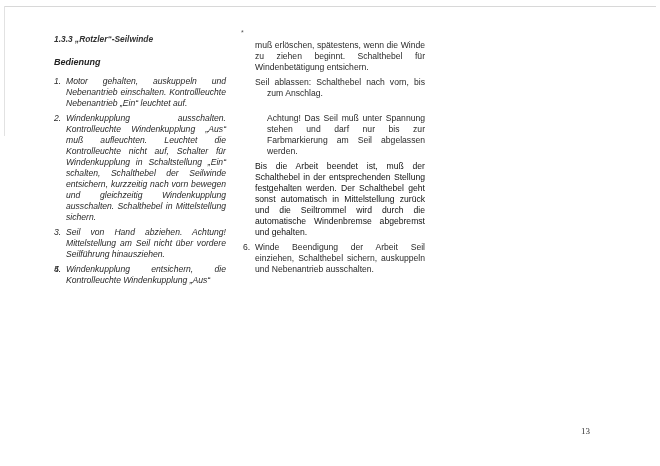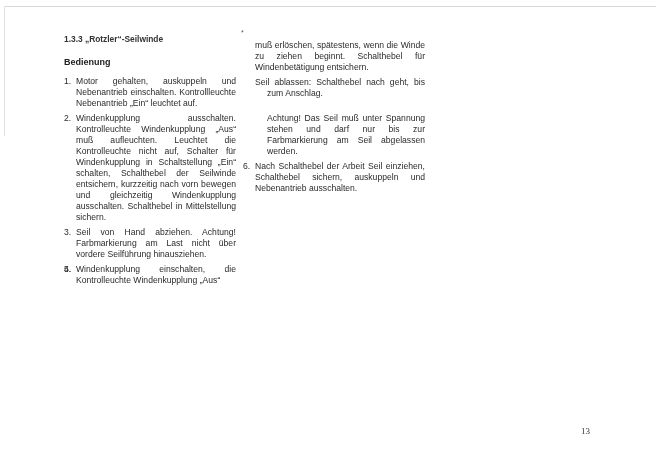--- a/index.html
+++ b/index.html
@@ -1,21 +1,21 @@
 <!DOCTYPE html>
 <html><head>
 <meta charset="utf-8">
 <style>
   html, body { margin:0; padding:0; }
   body { width:660px; height:466px; background:#fff; position:relative; overflow:hidden;
          font-family:"Liberation Sans", sans-serif; color:#2a2a2a; font-size:8.6px; line-height:11px; }
   .top-rule { position:absolute; left:4px; top:6px; width:652px; height:1px; background:#d8d8d8; }
   .left-rule { position:absolute; left:4px; top:6px; width:1px; height:130px; background:#e2e2e2; }
   .col { position:absolute; top:34px; }
-  .col-left { left:64px; width:172px; }
+  .col-left { left:54px; width:172px;font-style:italic; }
   .col-right { left:255px; width:170px; top:40px; }
   .heading { font-weight:bold; font-size:8.4px; margin:0 0 12px 0; color:#333; }
   .subheading { font-weight:bold; font-size:9px; margin:0 0 8px 0; color:#222; }
   .item { position:relative; padding-left:12px; margin-bottom:4px; text-align:justify; }
   .num { position:absolute; left:0; top:0; }
   p { margin:0 0 4px 0; text-align:justify; }
   .hang { padding-left:12px; text-indent:-12px; }
   .indent { padding-left:12px;margin-top:14px; }
   .bold-p { color:#111; }
   .page-num { position:absolute; left:581px; top:426px; font-size:9px; color:#333;font-family:Liberation Serif, serif; }
@@ -35,34 +35,35 @@
   <div class="item">
     <span class="num">1.</span>
     <span>Motor gehalten, auskuppeln und Nebenantrieb einschalten. Kontrollleuchte Nebenantrieb „Ein“ leuchtet auf.</span>
   </div>
   <div class="item">
     <span class="num">2.</span>
     <span>Windenkupplung ausschalten. Kontrolleuchte Windenkupplung „Aus“ muß aufleuchten. Leuchtet die Kontrolleuchte nicht auf, Schalter für Windenkupplung in Schaltstellung „Ein“ schalten, Schalthebel der Seilwinde entsichern, kurzzeitig nach vorn bewegen und gleichzeitig Windenkupplung ausschalten. Schalthebel in Mittelstellung sichern.</span>
   </div>
   <div class="item">
     <span class="num">3.</span>
-    <span>Seil von Hand abziehen. Achtung! Farbmarkierung am Last nicht über vordere Seilführung hinausziehen.</span>
+    <span>Seil von Hand abziehen. Achtung! Mittelstellung am Seil nicht über vordere Seilführung hinausziehen.</span>
   </div>
   <div class="item">
     <span class="num">4.</span>
   </div>
   <div class="item">
     <span class="num">5.</span>
-    <span>Windenkupplung einschalten, die Kontrolleuchte Windenkupplung „Aus“</span>
+    <span>Windenkupplung entsichern, die Kontrolleuchte Windenkupplung „Aus“</span>
   </div>
 </div>
 
 <div class="col col-right">
   <p>muß erlöschen, spätestens, wenn die Winde zu ziehen beginnt. Schalthebel für Windenbetätigung entsichern.</p>
-  <p class="hang">Seil ablassen: Schalthebel nach geht, bis zum Anschlag.</p>
+  <p class="hang">Seil ablassen: Schalthebel nach vorn, bis zum Anschlag.</p>
   <p class="indent">Achtung! Das Seil muß unter Spannung stehen und darf nur bis zur Farbmarkierung am Seil abgelassen werden.</p>
+  <p class="bold-p">Bis die Arbeit beendet ist, muß der Schalthebel in der entsprechenden Stellung festgehalten werden. Der Schalthebel geht sonst automatisch in Mittelstellung zurück und die Seiltrommel wird durch die automatische Windenbremse abgebremst und gehalten.</p>
   <div class="item" style="margin-left:-12px;">
     <span class="num">6.</span>
-    <span>Nach Schalthebel der Arbeit Seil einziehen, Schalthebel sichern, auskuppeln und Nebenantrieb ausschalten.</span>
+    <span>Winde Beendigung der Arbeit Seil einziehen, Schalthebel sichern, auskuppeln und Nebenantrieb ausschalten.</span>
   </div>
 </div>
 
 <div class="page-num">13</div>
 
 </body></html>

